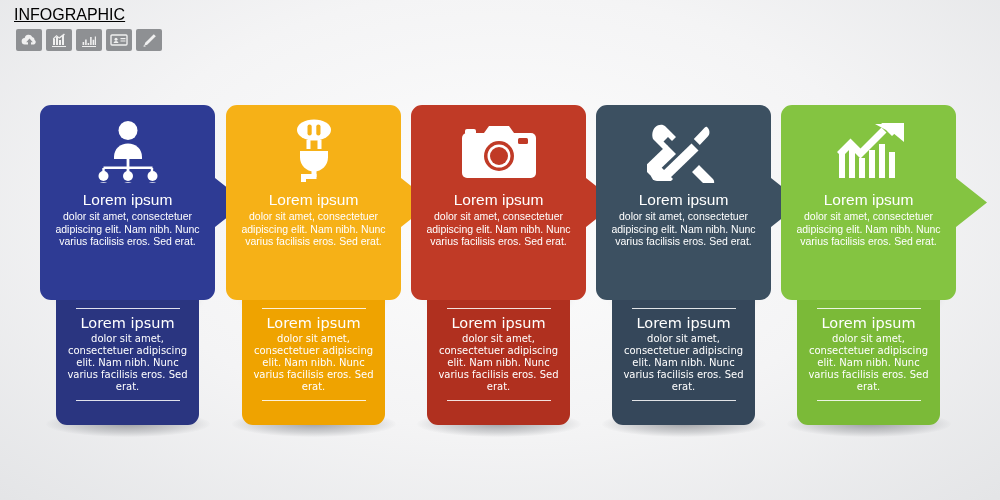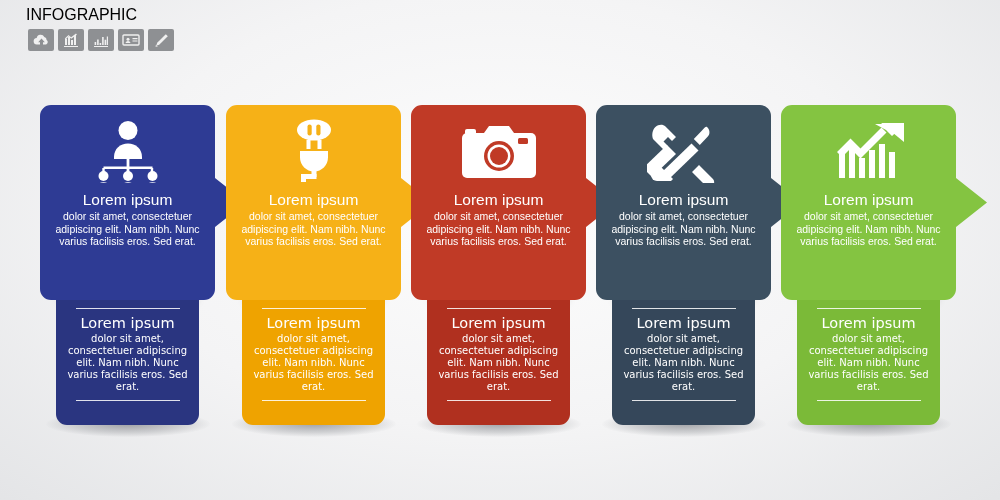--- a/index.html
+++ b/index.html
@@ -12,24 +12,25 @@
 
   body {
     font-family: "Liberation Sans", sans-serif;
     background: radial-gradient(ellipse 900px 520px at 50% 42%, #fdfdfd 0%, #f4f4f5 42%, #e4e5e7 78%, #dcdde0 100%);
     position: relative;
   }
 
   
   #header {
     position: absolute;
-    left: 26px;
+    left: 14px;
     top: 6px;
     width: 260px;
     height: 58px;
+    text-decoration: underline;
   }
 
   #header-icons {
     display: flex;
     gap: 4px;
     margin-top: 5px;
     padding-left: 2px;
   }
 
   .hdr-icon {

